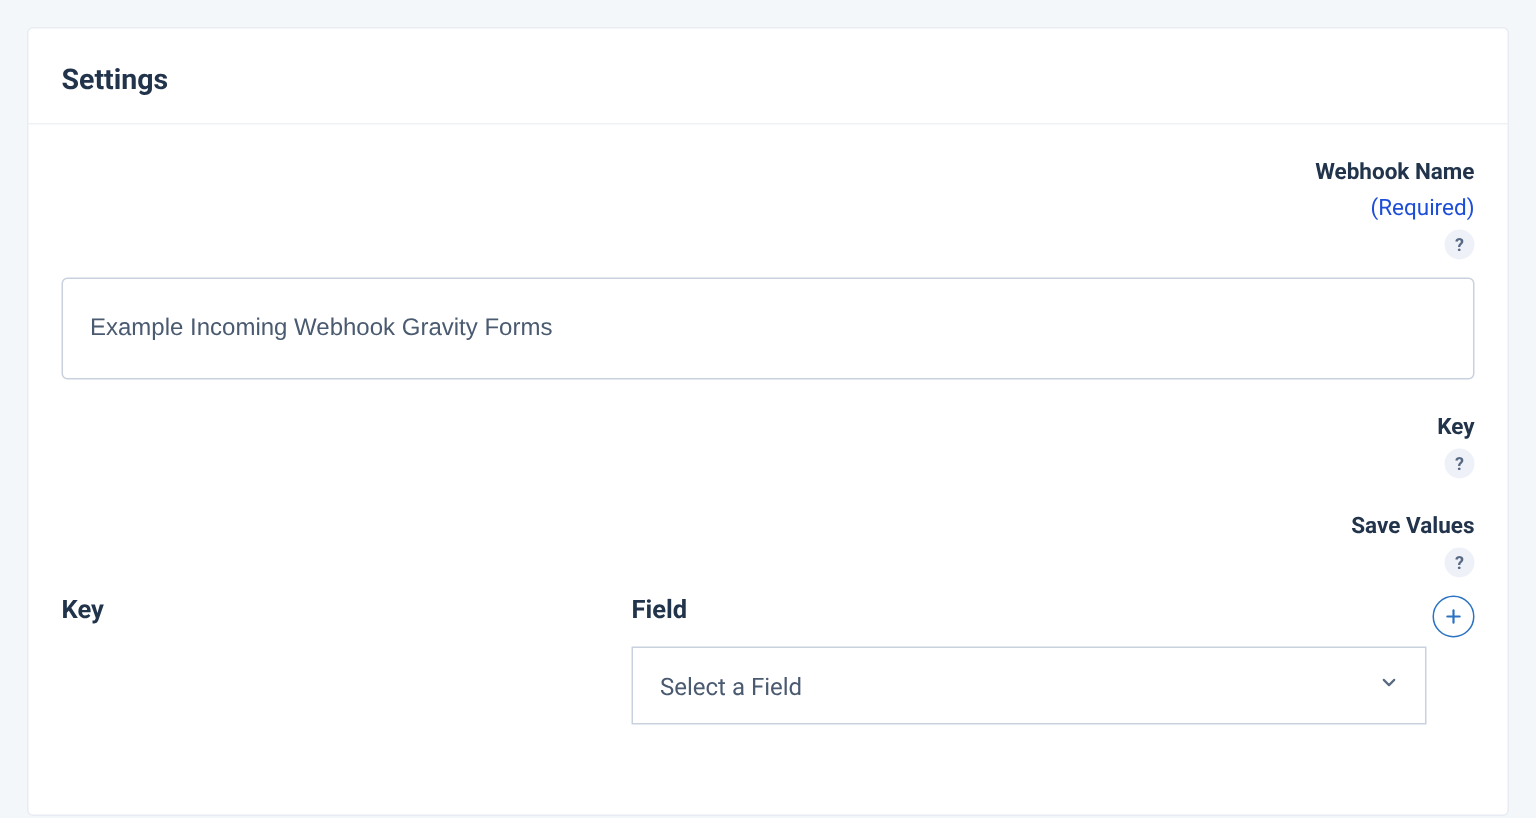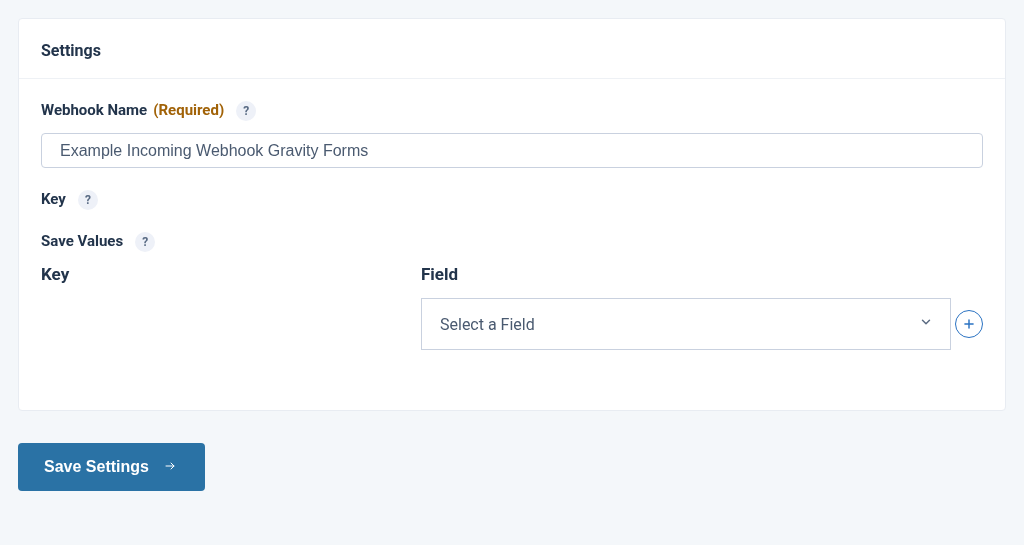--- a/index.html
+++ b/index.html
@@ -14,74 +14,75 @@
       background: #fff;
       border: 1px solid #e8ecf2;
       border-radius: 4px;
       box-shadow: 0 0 0 rgba(0,0,0,0);
     }
     .card-header {
       padding: 22px 22px 18px 22px;
       border-bottom: 1px solid #eef1f5;
     }
     .card-title {
-      font-size: 16px;
+      font-size: 19px;
       font-weight: 700;
       color: #22344b;
     }
     .card-body {
       padding: 22px 22px 60px 22px;
     }
     .field-label-line {
       display: flex;
-      align-items: flex-start;
+      align-items: flex-end;
       gap: 6px;
       margin-bottom: 12px;
       font-weight: 700;
       color: #22344b;
+      flex-direction: column;
     }
     .required {
-      color: #a16207;
-      font-weight: 700;
+      color: #1d4ed8;
+      font-weight: 400;
     }
     .help-icon {
       width: 20px;
       height: 20px;
       border-radius: 50%;
       background: #eef1f8;
       color: #586a83;
       display: inline-flex;
       align-items: center;
       justify-content: center;
       font-size: 12px;
       font-weight: 700;
       margin-left: 6px;
       cursor: pointer;
     }
     .text-input {
       width: 100%;
-      height: 35px;
+      height: 68px;
       border: 1px solid #c9d1df;
       border-radius: 4px;
       padding: 0 18px;
       font-size: 16px;
       color: #4a5a70;
       background: #fff;
       outline: none;
     }
     .text-input::placeholder { color: #8b97a9; }
     .field-block { margin-bottom: 22px; }
     .fv-row {
       display: flex;
       align-items: flex-start;
       gap: 40px;
       margin-top: 8px;
     }
     .fv-col-key { width: 340px; }
-    .fv-col-field { flex: 1; display: flex; align-items: flex-end; gap: 4px; }
+    .fv-col-field { flex: 1; display: flex; gap: 4px; }
     .fv-col-field .select-wrap { flex: 1; }
     .col-heading {
       font-size: 17px;
       font-weight: 700;
       color: #22344b;
       margin-bottom: 14px;
     }
     .select-wrap {
       position: relative;
     }

